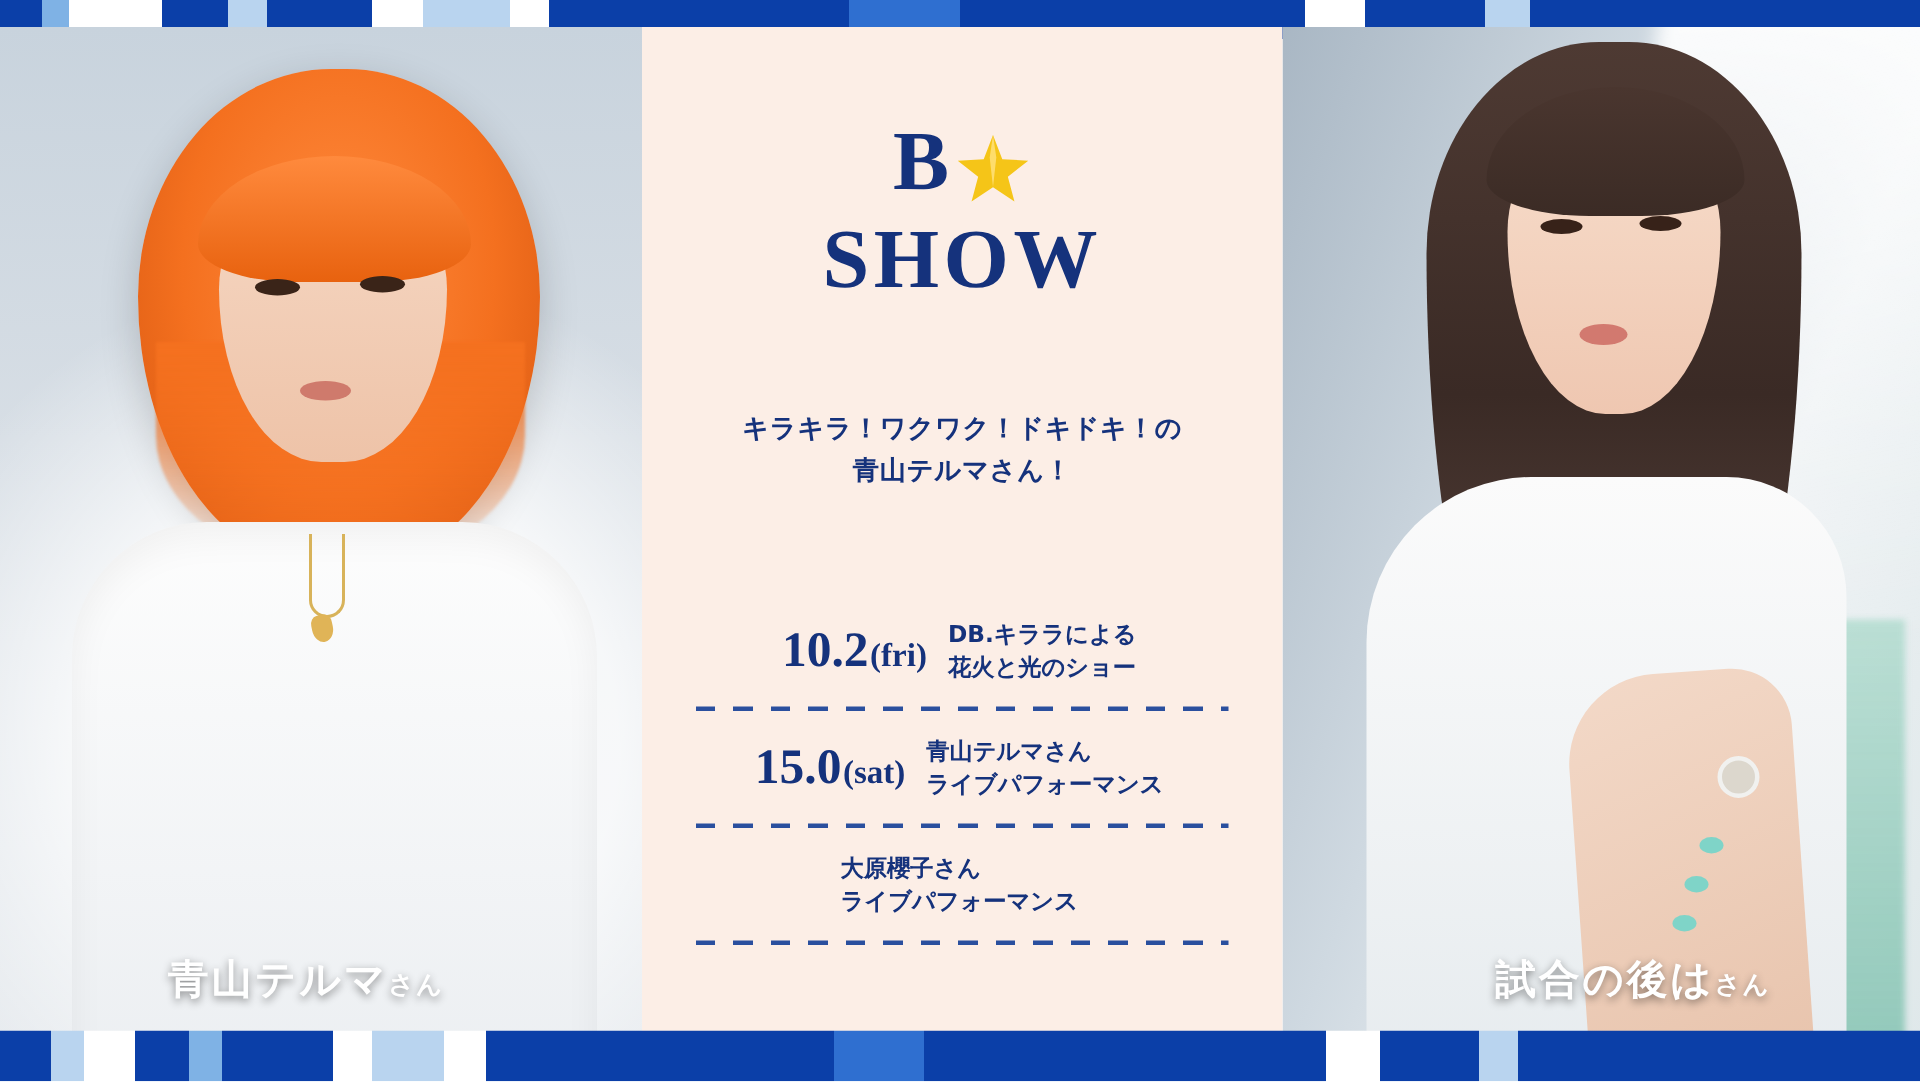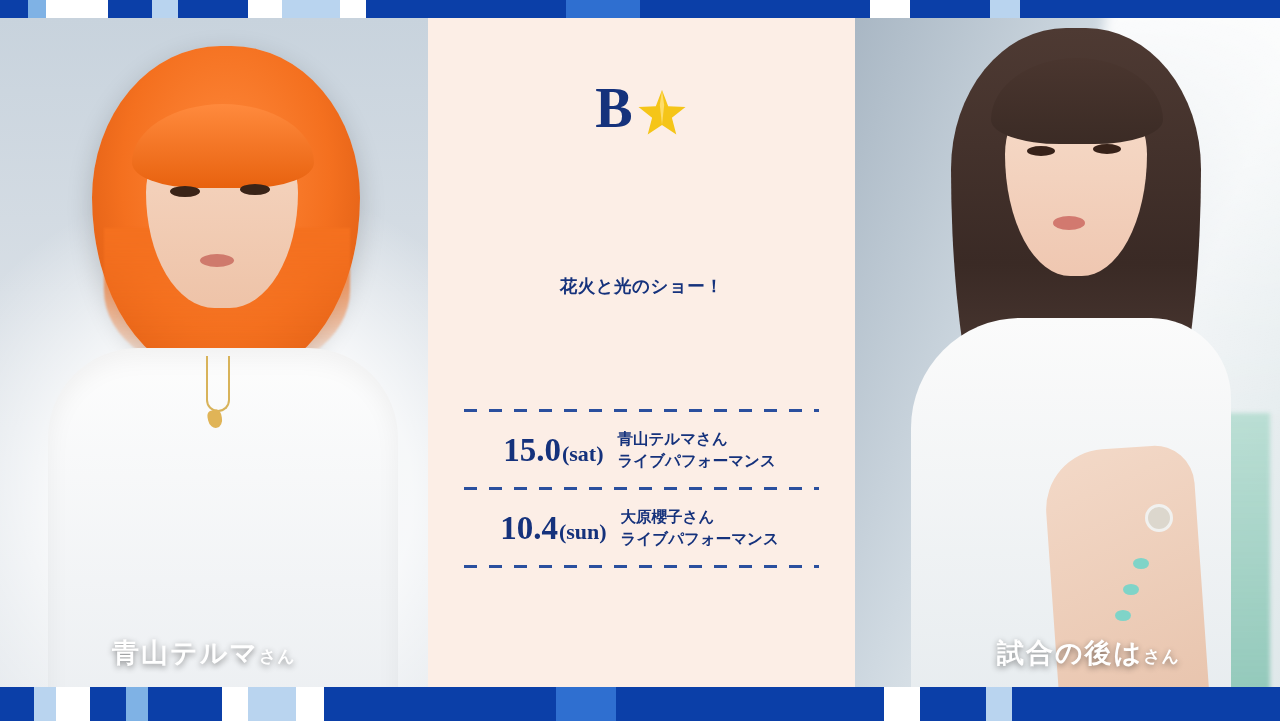--- a/index.html
+++ b/index.html
@@ -434,51 +434,59 @@
         <div class="logo">
           <div class="logo-row1">
             <span>B</span>
             <span class="star-wrap">
               <svg width="52" height="50" viewBox="0 0 52 50" aria-hidden="true">
                 <path d="M26 3 L32.2 19.2 L49.5 20.1 L35.9 30.8 L40.3 47.4 L26 37.9 L11.7 47.4 L16.1 30.8 L2.5 20.1 L19.8 19.2 Z" fill="#f5c518"></path>
                 <path d="M26 3 L28.2 18.0 L26 37.9 L23.8 18.0 Z" fill="#ffe07a" opacity="0.85"></path>
               </svg>
             </span>
           </div>
+          <div class="logo-row2">SHOW</div>
         </div>
 
         <div class="tagline">
-          <div>花火と光のショー！</div>
+          <div>キラキラ！ワクワク！ドキドキ！の</div>
+          <div>青山テルマさん！</div>
         </div>
 
         <div class="schedule">
 
+          <div class="sched-row">
+            <div class="sched-date">
+              <span class="dnum">10.2</span>
+              <span class="dday">(fri)</span>
+            </div>
+            <div class="sched-desc">
+              <div>DB.キララによる</div>
+              <div>花火と光のショー</div>
+            </div>
+          </div>
           <div class="sched-sep">
             <div class="dashline"></div>
           </div>
 
           <div class="sched-row">
             <div class="sched-date">
               <span class="dnum">15.0</span>
               <span class="dday">(sat)</span>
             </div>
             <div class="sched-desc">
               <div>青山テルマさん</div>
               <div>ライブパフォーマンス</div>
             </div>
           </div>
           <div class="sched-sep">
             <div class="dashline"></div>
           </div>
 
           <div class="sched-row">
-            <div class="sched-date">
-              <span class="dnum">10.4</span>
-              <span class="dday">(sun)</span>
-            </div>
             <div class="sched-desc">
               <div>大原櫻子さん</div>
               <div>ライブパフォーマンス</div>
             </div>
           </div>
           <div class="sched-sep">
             <div class="dashline"></div>
           </div>
 
         </div>

